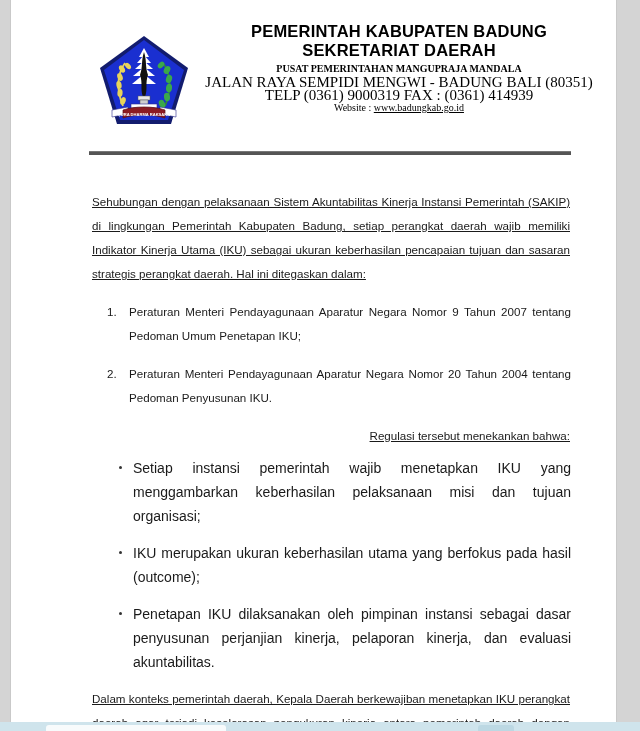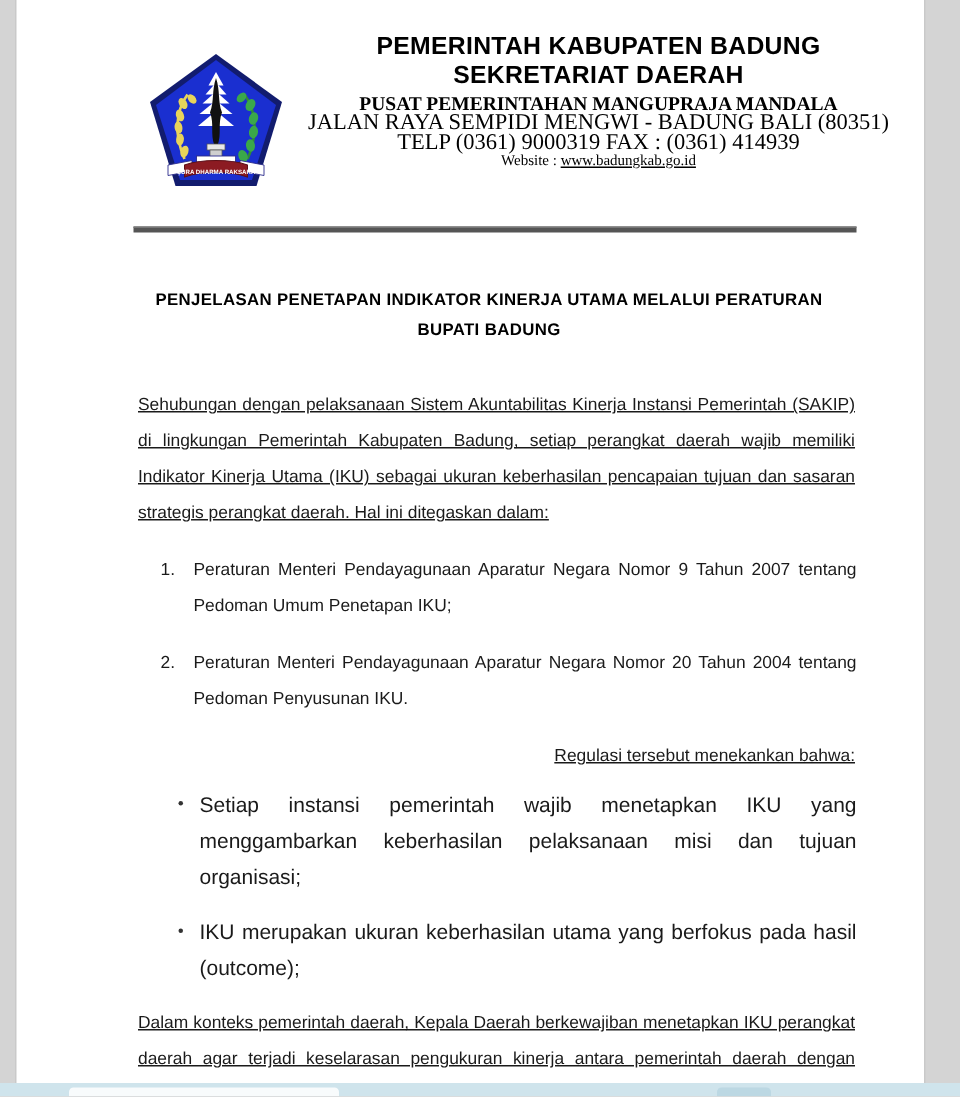--- a/index.html
+++ b/index.html
@@ -70,21 +70,21 @@
     font-weight: bold;
     font-size: 16.5px;
     letter-spacing: 0.2px;
     color: #000;
     line-height: 19px;
     white-space: nowrap;
   }
   .lh-l3 {
     font-family: "Liberation Serif", serif;
     font-weight: bold;
-    font-size: 13px;
+    font-size: 10px;
     color: #000;
     line-height: 14px;
     margin-top: 2px;
     white-space: nowrap;
     text-align: center;
   }
   .lh-l4, .lh-l5 {
     font-family: "Liberation Serif", serif;
     font-size: 15px;
     color: #000;
@@ -295,34 +295,34 @@
         <div class="lh-l4">JALAN RAYA SEMPIDI MENGWI - BADUNG BALI (80351)</div>
         <div class="lh-l5">TELP (0361) 9000319 FAX : (0361) 414939</div>
         <div class="lh-l6"><span>Website : </span><span class="url">www.badungkab.go.id</span></div>
       </div>
     </div>
 
     <div class="hr-main"></div>
 
     <div class="doc-body">
 
-      <div class="doc-title">PENJELASAN PENETAPAN INDIKATOR KINERJA UTAMA MELALUI PERATURAN BUPATI BADUNG</div>
 
       <p class="body-par">Sehubungan dengan pelaksanaan Sistem Akuntabilitas Kinerja Instansi Pemerintah (SAKIP) di lingkungan Pemerintah Kabupaten Badung, setiap perangkat daerah wajib memiliki Indikator Kinerja Utama (IKU) sebagai ukuran keberhasilan pencapaian tujuan dan sasaran strategis perangkat daerah. Hal ini ditegaskan dalam:</p>
 
       <ol class="num-list">
         <li>Peraturan Menteri Pendayagunaan Aparatur Negara Nomor 9 Tahun 2007 tentang Pedoman Umum Penetapan IKU;</li>
         <li>Peraturan Menteri Pendayagunaan Aparatur Negara Nomor 20 Tahun 2004 tentang Pedoman Penyusunan IKU.</li>
       </ol>
 
       <p class="body-par tight nojust">Regulasi tersebut menekankan bahwa:</p>
 
       <ul class="bul-list">
         <li>Setiap instansi pemerintah wajib menetapkan IKU yang menggambarkan keberhasilan pelaksanaan misi dan tujuan organisasi;</li>
         <li>IKU merupakan ukuran keberhasilan utama yang berfokus pada hasil (outcome);</li>
+        <li>Penetapan IKU dilaksanakan oleh pimpinan instansi sebagai dasar penyusunan perjanjian kinerja, pelaporan kinerja, dan evaluasi akuntabilitas.</li>
       </ul>
 
       <p class="body-par">Dalam konteks pemerintah daerah, Kepala Daerah berkewajiban menetapkan IKU perangkat daerah agar terjadi keselarasan pengukuran kinerja antara pemerintah daerah dengan seluruh jajarannya.</p>
 
     </div>
   </div>
 
   <div id="bottom-bar">
     <div class="bb-pill a"></div>
     <div class="bb-pill b"></div>

